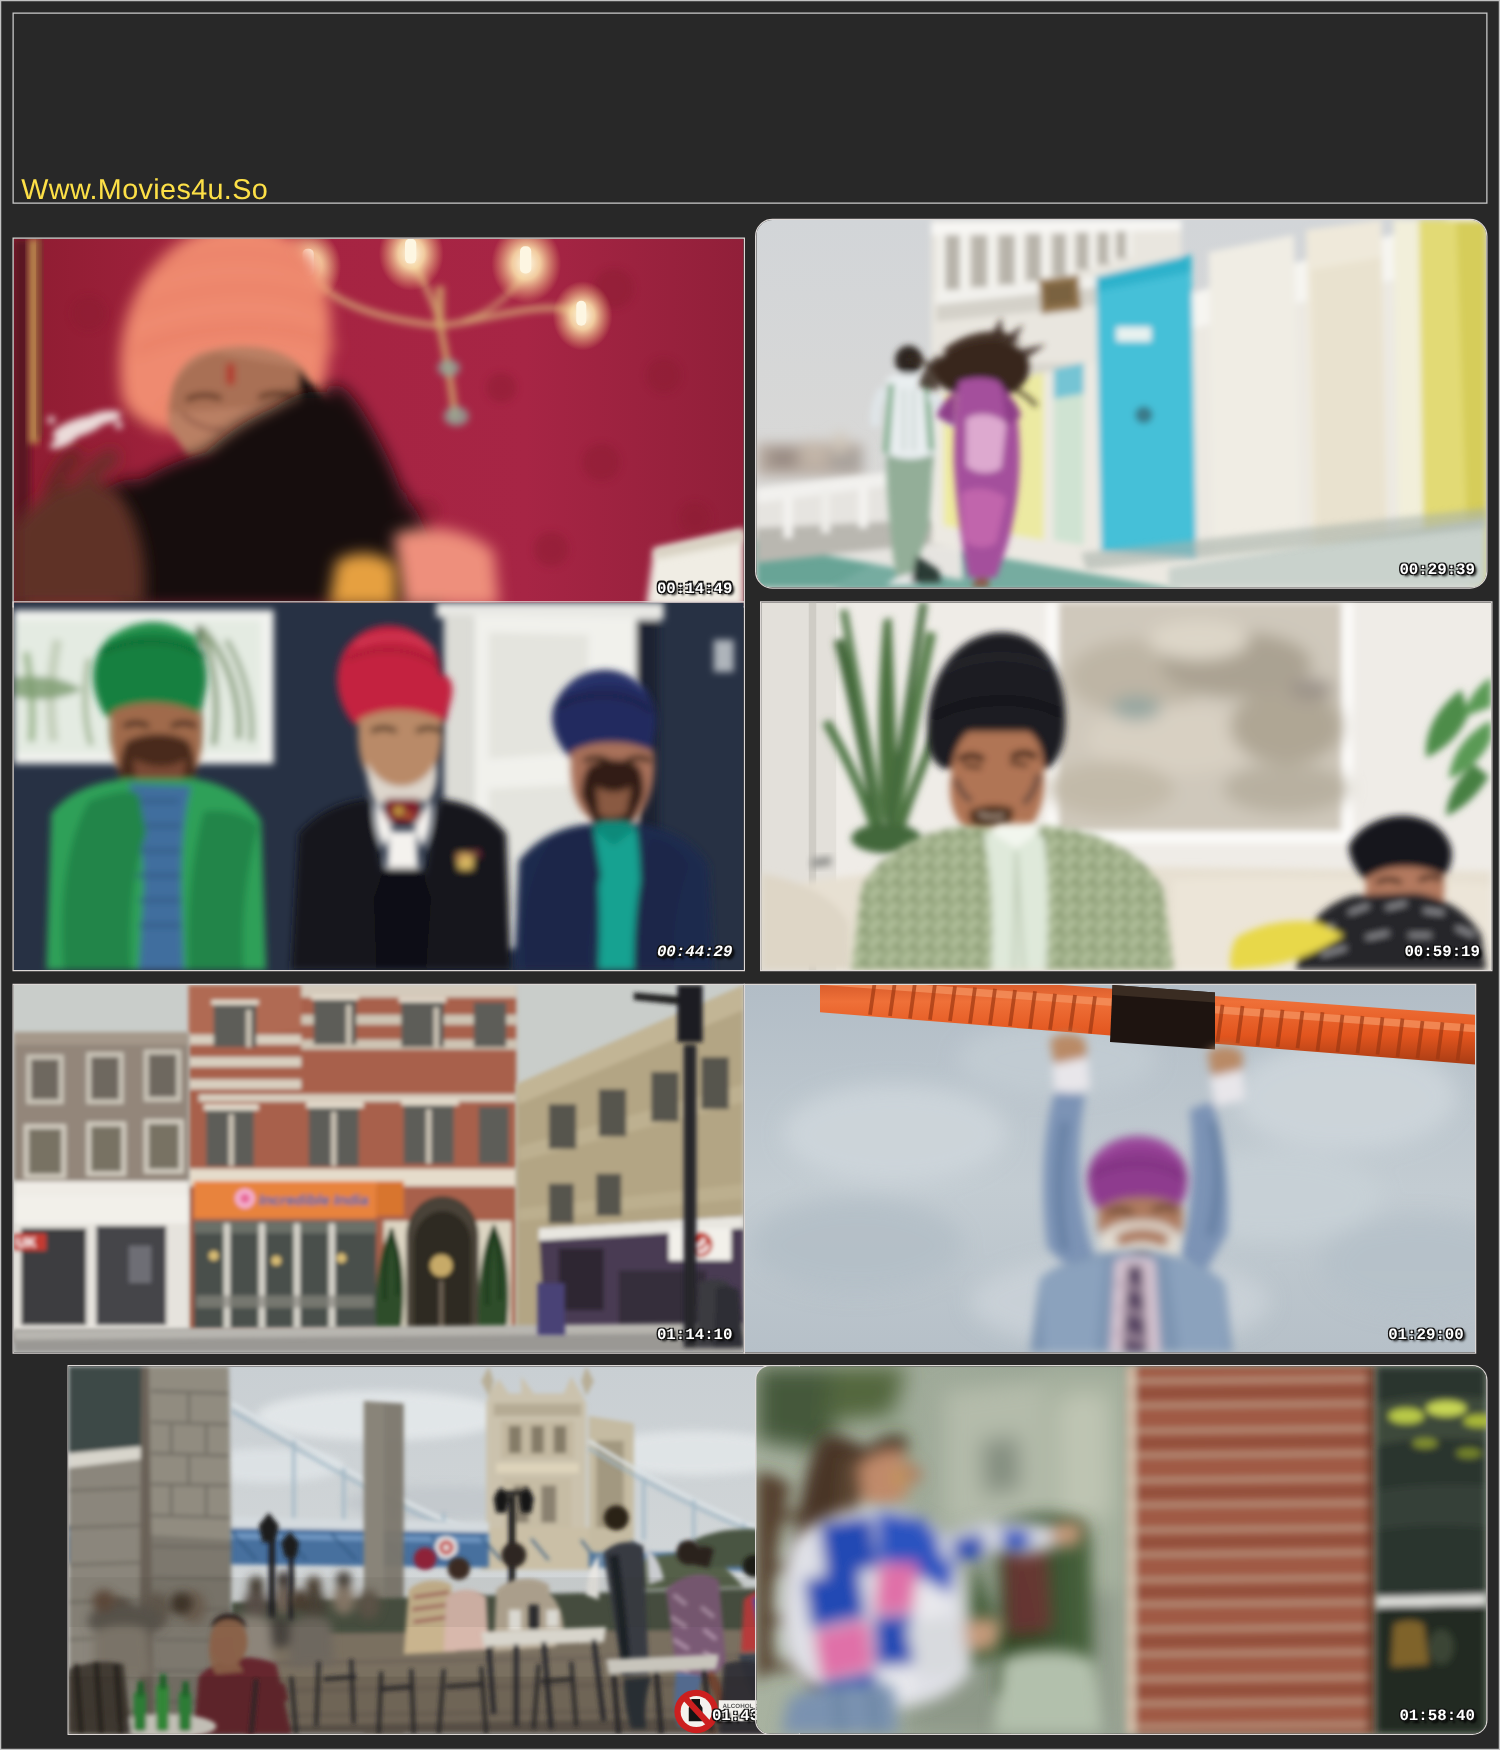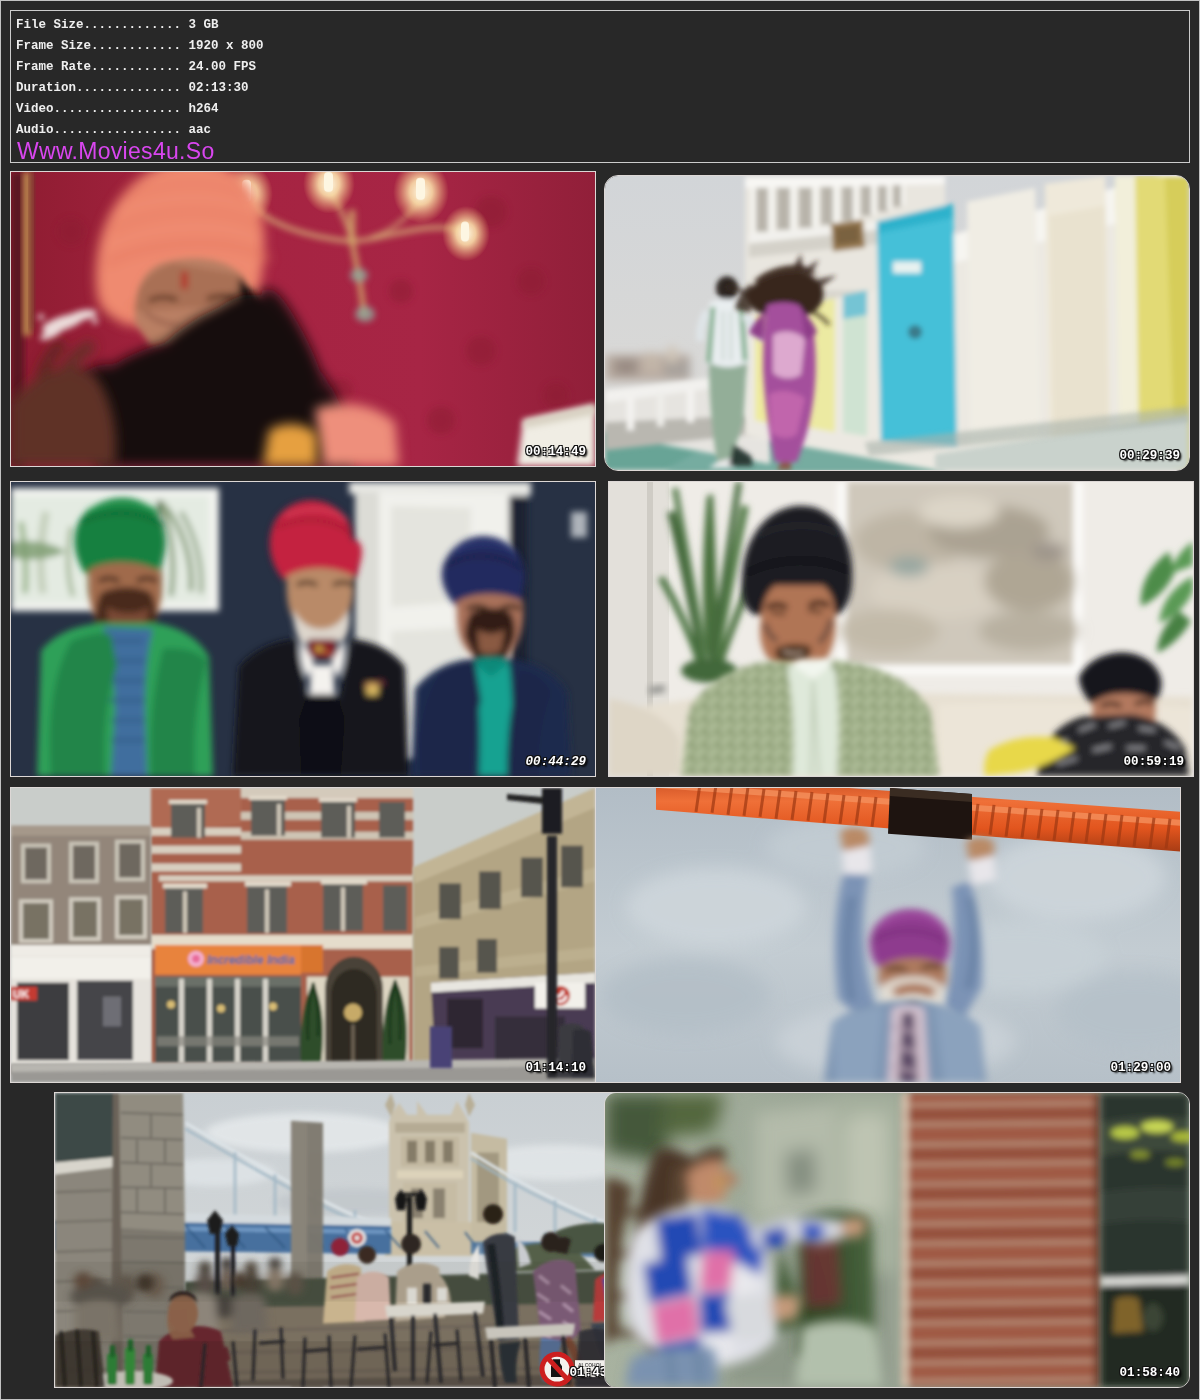--- a/index.html
+++ b/index.html
@@ -2,41 +2,35 @@
 <html><head>
 <meta charset="utf-8">
 <style>
 html,body{margin:0;padding:0;}
 body{width:1200px;height:1400px;background:#282828;position:relative;overflow:hidden;
      font-family:"Liberation Sans",sans-serif;}
 #frame{position:absolute;left:0;top:0;width:1198px;height:1398px;border:1px solid #c2c2c2;}
 #infobox{position:absolute;left:10px;top:10px;width:1178px;height:151px;border:1px solid #cccccc;background:#282828;}
 #infobox pre{margin:0;padding:3.5px 0 0 5px;font-family:"Liberation Mono",monospace;font-weight:bold;
   font-size:12.5px;line-height:21px;color:#efefef;letter-spacing:0;}
-#site{position:absolute;left:6px;top:114.5px;font-size:23px;line-height:23px;padding-top:14px;color:#d946ef;letter-spacing:0.3px;}
+#site{position:absolute;left:6px;top:114.5px;font-size:23px;line-height:23px;padding-top:14px;color:#fde047;letter-spacing:0.3px;}
 .shot{position:absolute;width:586px;height:296px;border:1px solid #ddd8d6;box-sizing:border-box;overflow:hidden;}
 .shot svg{display:block;width:584px;height:294px;}
 .tc{position:absolute;right:9px;bottom:7px;font-family:"Liberation Mono",monospace;font-weight:bold;
   font-size:12.6px;color:#ffffff;letter-spacing:0;
   text-shadow:1px 1px 0 #111,-1px -1px 0 #111,1px -1px 0 #111,-1px 1px 0 #111,2px 2px 2px #000;}
 </style>
 </head>
 <body>
 <div id="frame"></div>
 <div id="infobox">
-<pre>File Size............. 3 GB
-Frame Size............ 1920 x 800
-Frame Rate............ 24.00 FPS
-Duration.............. 02:13:30
-Video................. h264
-Audio................. aac</pre>
 <div id="site">Www.Movies4u.So</div>
 </div>
 
-<div class="shot" style="left:10px;top:171px;text-decoration:underline;">
+<div class="shot" style="left:10px;top:190px;text-decoration:underline;">
 <svg viewBox="0 0 584 296" preserveAspectRatio="none">
 <defs>
 <filter id="b3" x="-30%" y="-30%" width="160%" height="160%">
           <feGaussianBlur stdDeviation="3"></feGaussianBlur>
         </filter>
 <filter id="b6" x="-30%" y="-30%" width="160%" height="160%">
           <feGaussianBlur stdDeviation="6"></feGaussianBlur>
         </filter>
 <filter id="b10" x="-40%" y="-40%" width="180%" height="180%">
           <feGaussianBlur stdDeviation="10"></feGaussianBlur>

